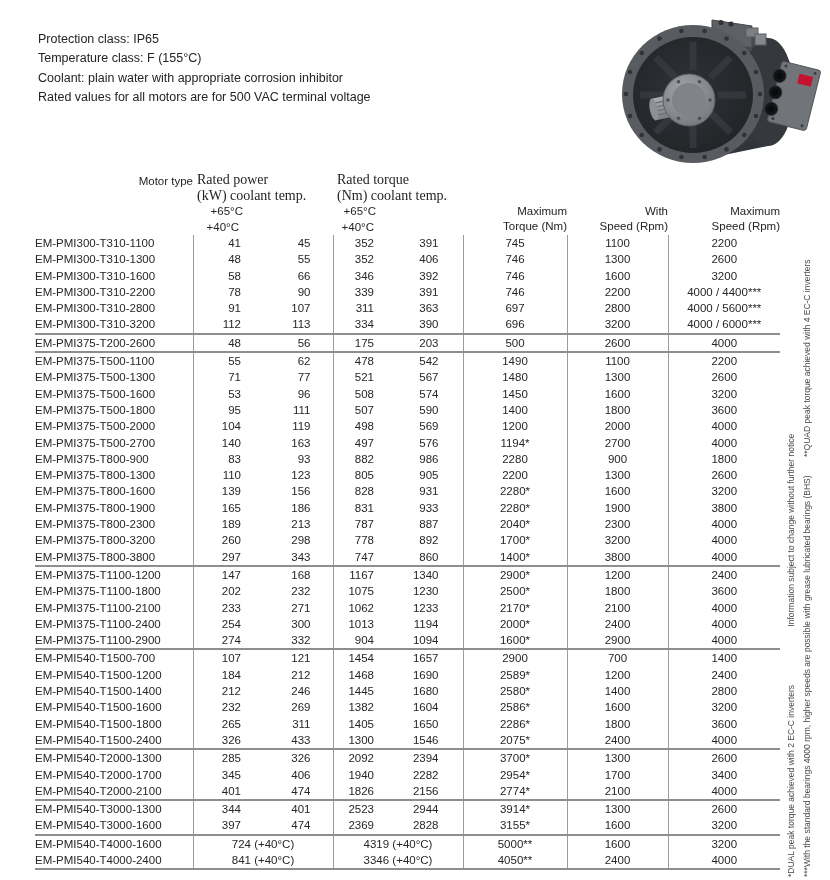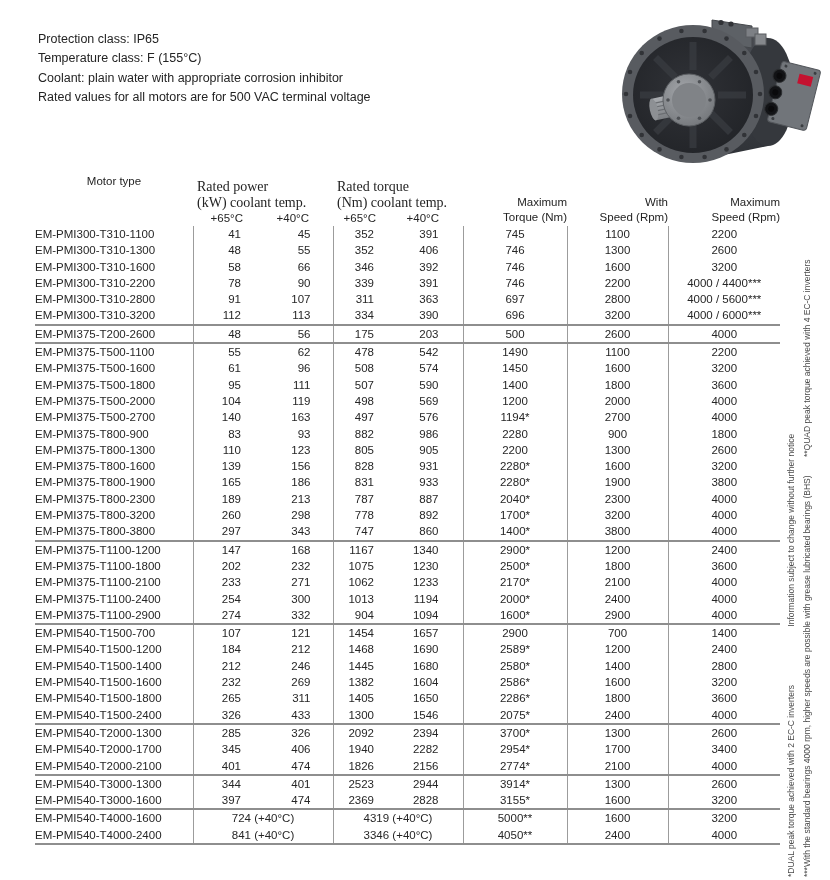--- a/index.html
+++ b/index.html
@@ -9,24 +9,24 @@
   }
   
   .info-block{position:absolute; left:38px; top:30px; font-size:12.5px; line-height:19.3px; color:#242424;}
   
   .motor-figure{position:absolute; left:600px; top:10px; width:228px; height:156px;}
   
   .table-wrap{position:absolute; left:35px; top:172px; width:745px;}
   table.spec{border-collapse:collapse; table-layout:fixed; width:745px;}
   thead tr{height:54px;}
   th{font-weight:normal; color:#242424; padding:0;}
-  .th-motor{vertical-align:top; text-align:center; padding-top:3px; font-size:11.5px;}
+  .th-motor{vertical-align:top; text-align:right; padding-top:3px; font-size:11.5px;}
   .th-group{vertical-align:bottom; text-align:left;}
   .gt,.gs{padding-left:4px; line-height:15.5px; font-size:14px; white-space:nowrap;font-family:Liberation Serif, serif;}
-  .temps{display:flex; line-height:16px; font-size:11.5px;}
+  .temps{display:flex; line-height:16px; font-size:11.5px;flex-direction:column;}
   .temps span{box-sizing:border-box; text-align:right; display:block;}
   .tp1{width:70px; padding-right:20px;}
   .tp2{width:70px; padding-right:24px;}
   .tt1{width:65px; padding-right:22px;}
   .tt2{width:65px; padding-right:24px;}
   .th-two{vertical-align:bottom; text-align:right; padding:0 0 2px 4px; line-height:14.5px; font-size:11.5px; white-space:nowrap;}
   td{font-size:11.5px; line-height:16.3px; height:16.3px; padding:0; white-space:nowrap; color:#262626;}
   .c-motor{text-align:left;}
   .c-num{text-align:right;}
   .pw{padding-right:22px;}
@@ -282,22 +282,32 @@
             <td class="c-motor">EM-PMI375-T500-1100</td>
             <td class="c-num pw bl">55</td>
             <td class="c-num pw">62</td>
             <td class="c-num tq bl">478</td>
             <td class="c-num tq">542</td>
             <td class="c-ctr bl">1490</td>
             <td class="c-ctr bl">1100</td>
             <td class="c-ctr bl">2200</td>
           </tr>
           <tr>
+            <td class="c-motor">EM-PMI375-T500-1300</td>
+            <td class="c-num pw bl">71</td>
+            <td class="c-num pw">77</td>
+            <td class="c-num tq bl">521</td>
+            <td class="c-num tq">567</td>
+            <td class="c-ctr bl">1480</td>
+            <td class="c-ctr bl">1300</td>
+            <td class="c-ctr bl">2600</td>
+          </tr>
+          <tr>
             <td class="c-motor">EM-PMI375-T500-1600</td>
-            <td class="c-num pw bl">61</td>
+            <td class="c-num pw bl">53</td>
             <td class="c-num pw">96</td>
             <td class="c-num tq bl">508</td>
             <td class="c-num tq">574</td>
             <td class="c-ctr bl">1450</td>
             <td class="c-ctr bl">1600</td>
             <td class="c-ctr bl">3200</td>
           </tr>
           <tr>
             <td class="c-motor">EM-PMI375-T500-1800</td>
             <td class="c-num pw bl">95</td>

